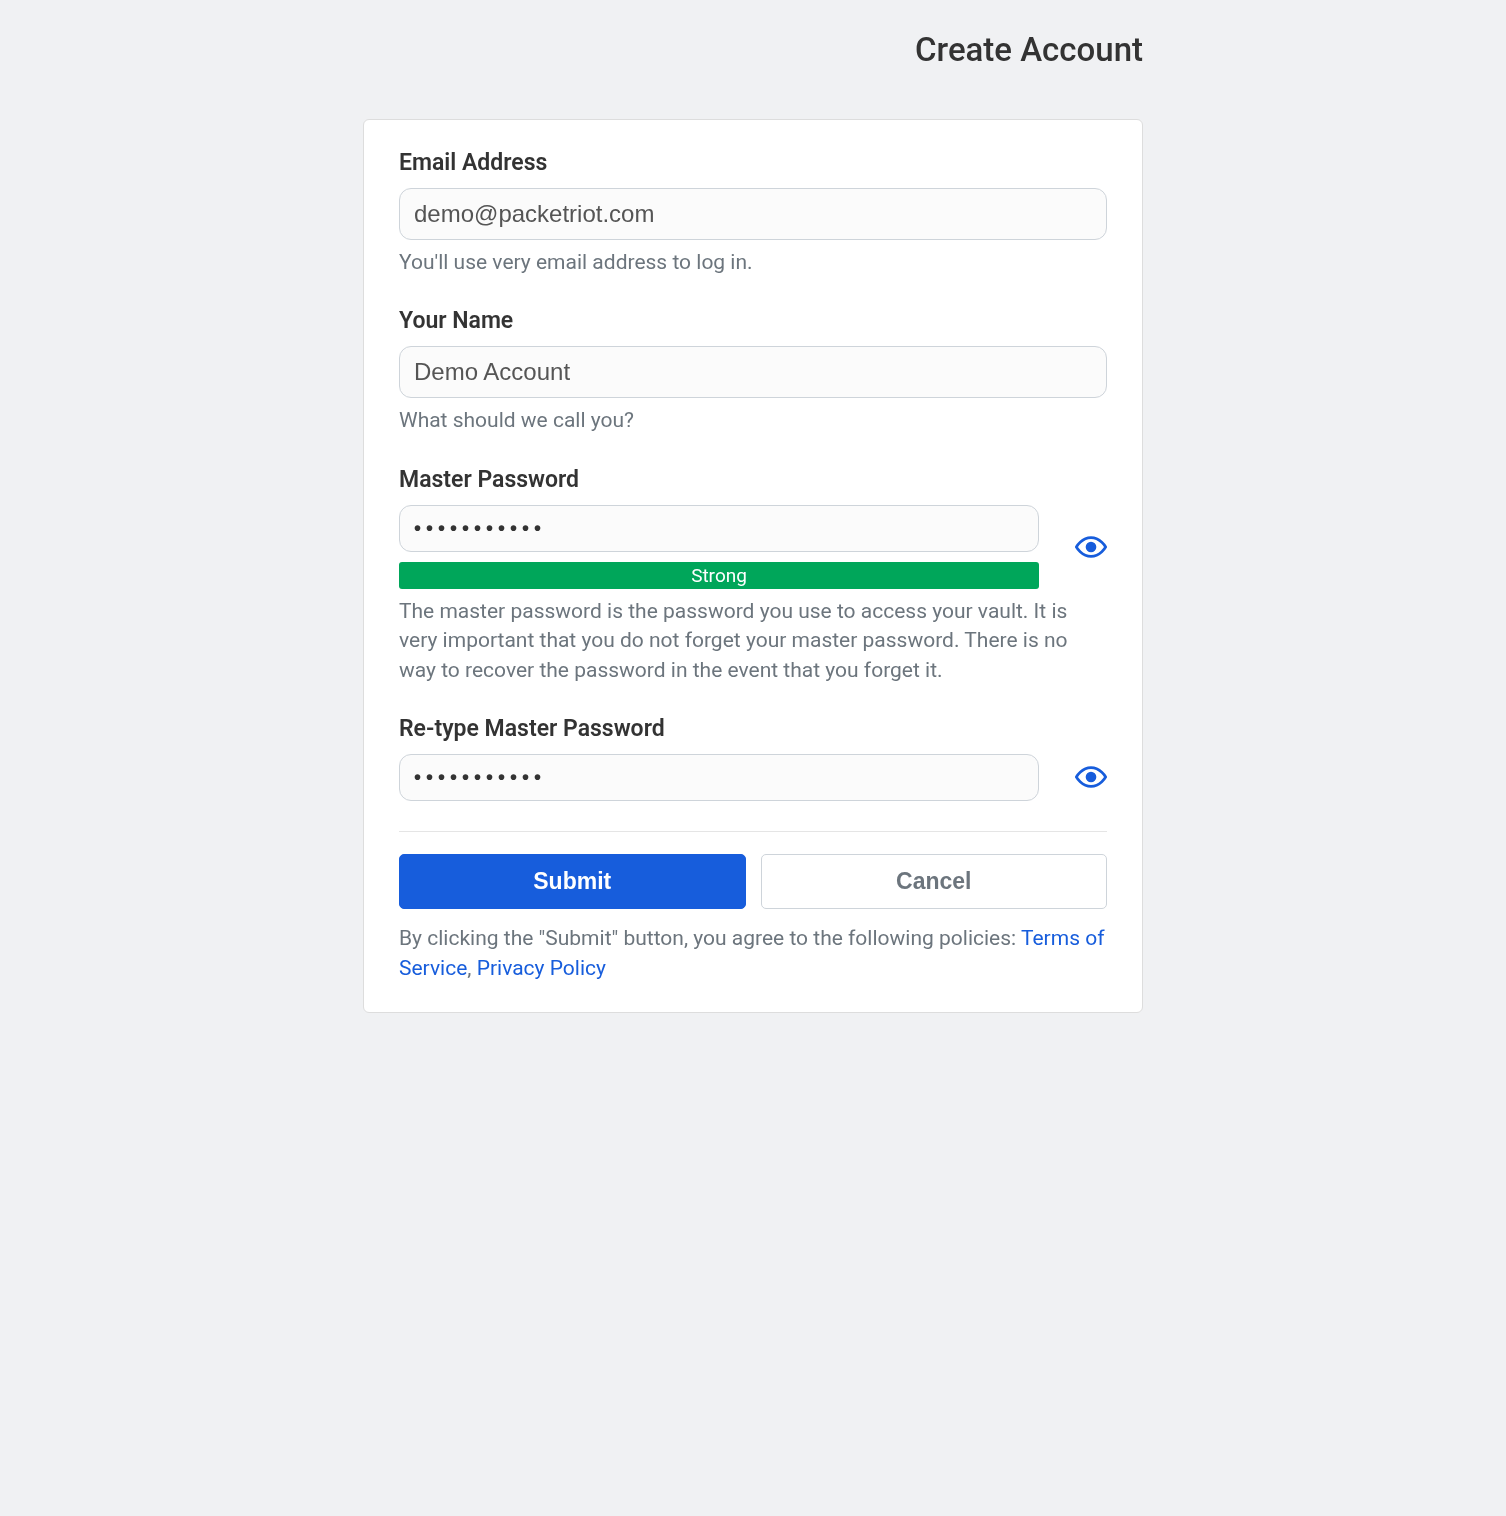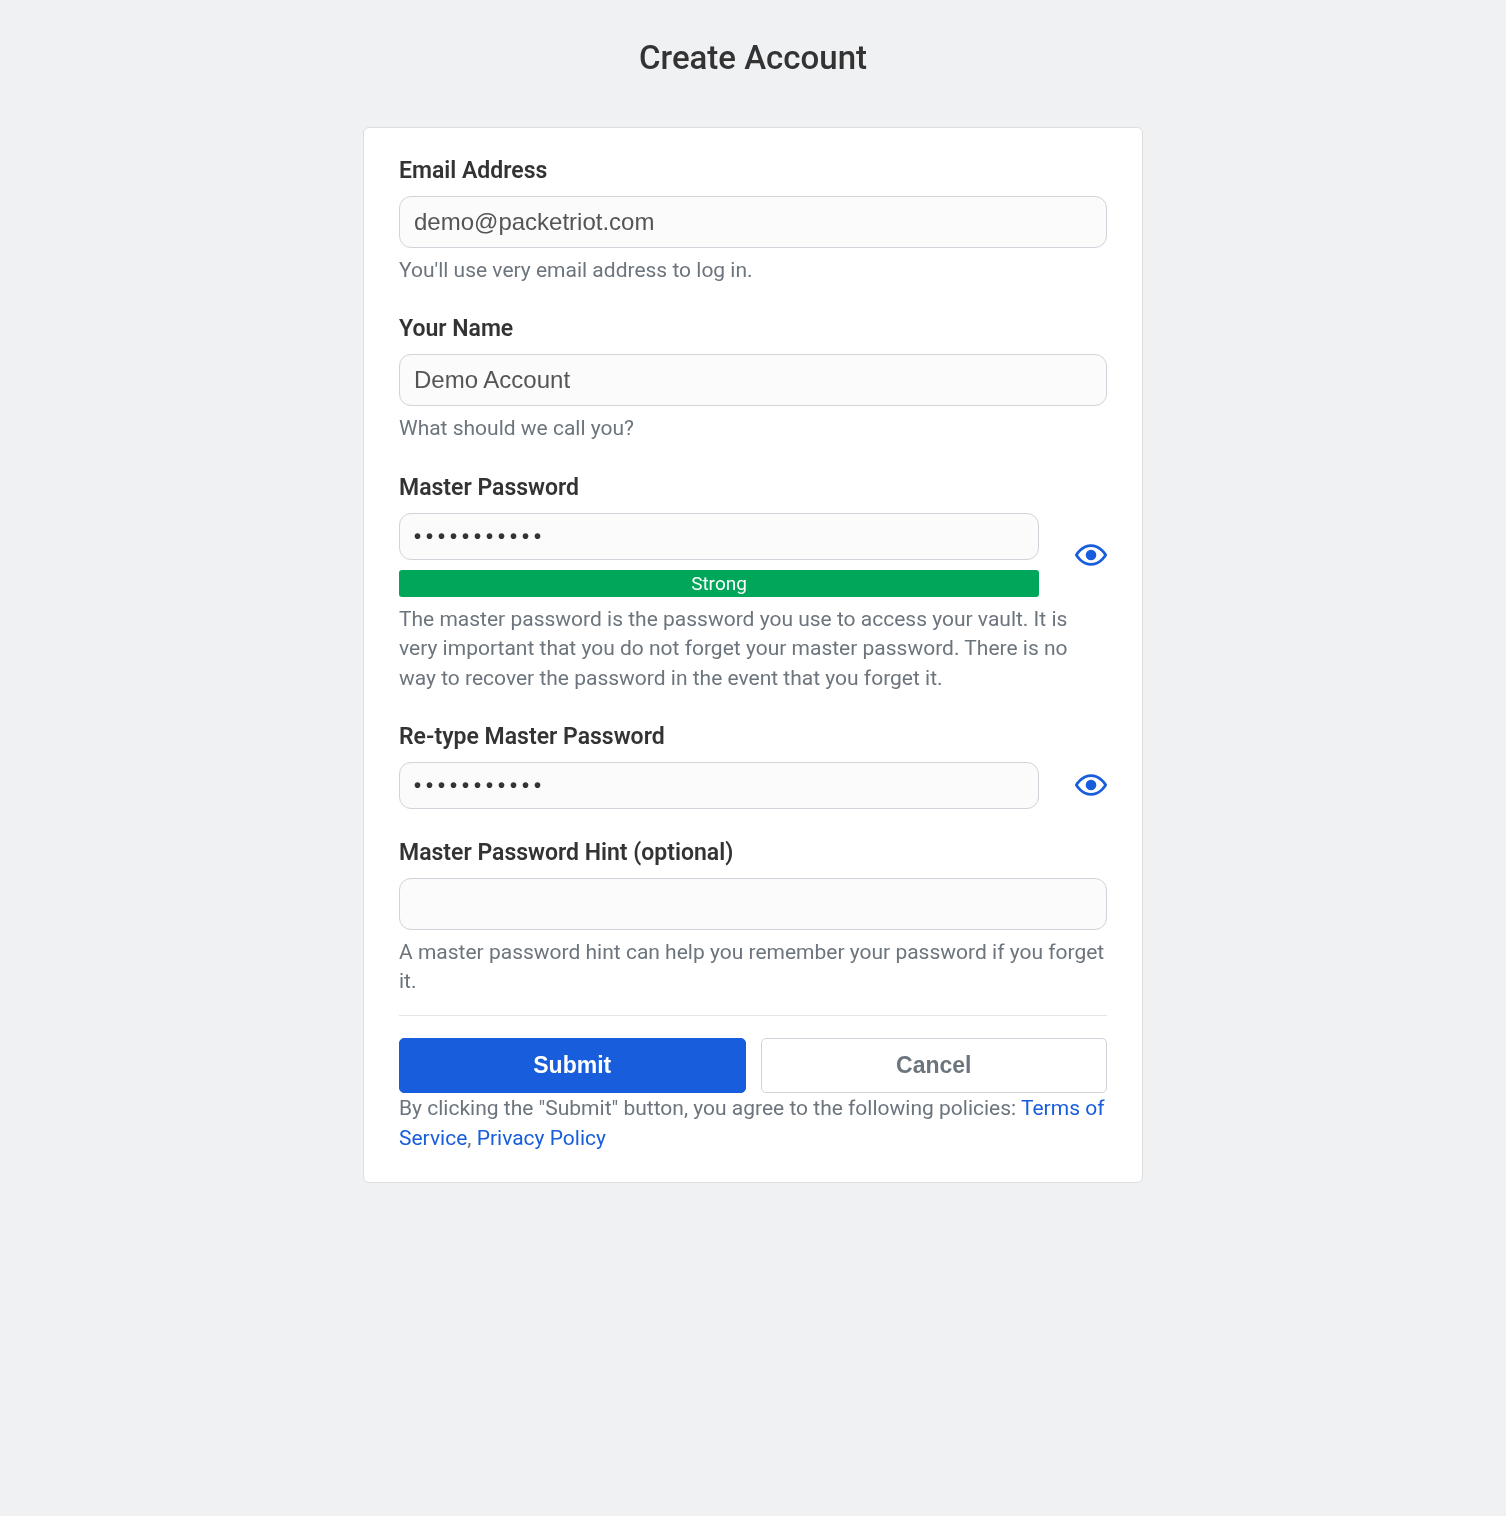--- a/index.html
+++ b/index.html
@@ -14,26 +14,26 @@
       color: #333;
       padding: 20px 0 60px 0;
     }
     
     .container {
       max-width: 780px;
       margin: 0 auto;
     }
     
     .page-title {
-      text-align: center;
+      text-align: right;
       font-size: 33px;
       font-weight: 500;
       color: #333;
       margin-bottom: 50px;
-      margin-top: 18px;
+      margin-top: 10px;
     }
     
     .card {
       background-color: #fff;
       border: 1px solid #ddd;
       border-radius: 6px;
       padding: 29px 35px 28px 35px;
     }
     
     .form-group {
@@ -115,21 +115,21 @@
     
     .divider {
       border: none;
       border-top: 1px solid #e5e5e5;
       margin: 0 0 22px 0;
     }
     
     .button-row {
       display: flex;
       gap: 15px;
-      margin-bottom: 0;
+      margin-bottom: 14px;
       justify-content: flex-end;
     }
     
     .btn {
       flex: 1;
       padding: 13px 0;
       font-size: 23px;
       font-weight: 600;
       border-radius: 5px;
       cursor: pointer;
@@ -210,25 +210,20 @@
         </div>
         <div class="eye-icon">
           <svg viewBox="0 0 24 16" fill="none" stroke="#175ddc" stroke-width="2">
             <path d="M1 8 C1 8 5 1 12 1 C19 1 23 8 23 8 C23 8 19 15 12 15 C5 15 1 8 1 8 Z"></path>
             <circle cx="12" cy="8" r="3" fill="#175ddc"></circle>
           </svg>
         </div>
       </div>
     </div>
 
-    <div class="form-group form-group-last">
-      <label class="form-label">Master Password Hint (optional)</label>
-      <input type="text" class="form-input" value="" style="">
-      <div class="form-hint">A master password hint can help you remember your password if you forget it.</div>
-    </div>
 
     <hr class="divider">
 
     <div class="button-row">
       <button class="btn btn-primary">Submit</button>
       <button class="btn btn-secondary">Cancel</button>
     </div>
 
     <div class="footer-text">
       <span>By clicking the "Submit" button, you agree to the following policies: </span><a class="link">Terms of Service</a><span>, </span><a class="link">Privacy Policy</a>

